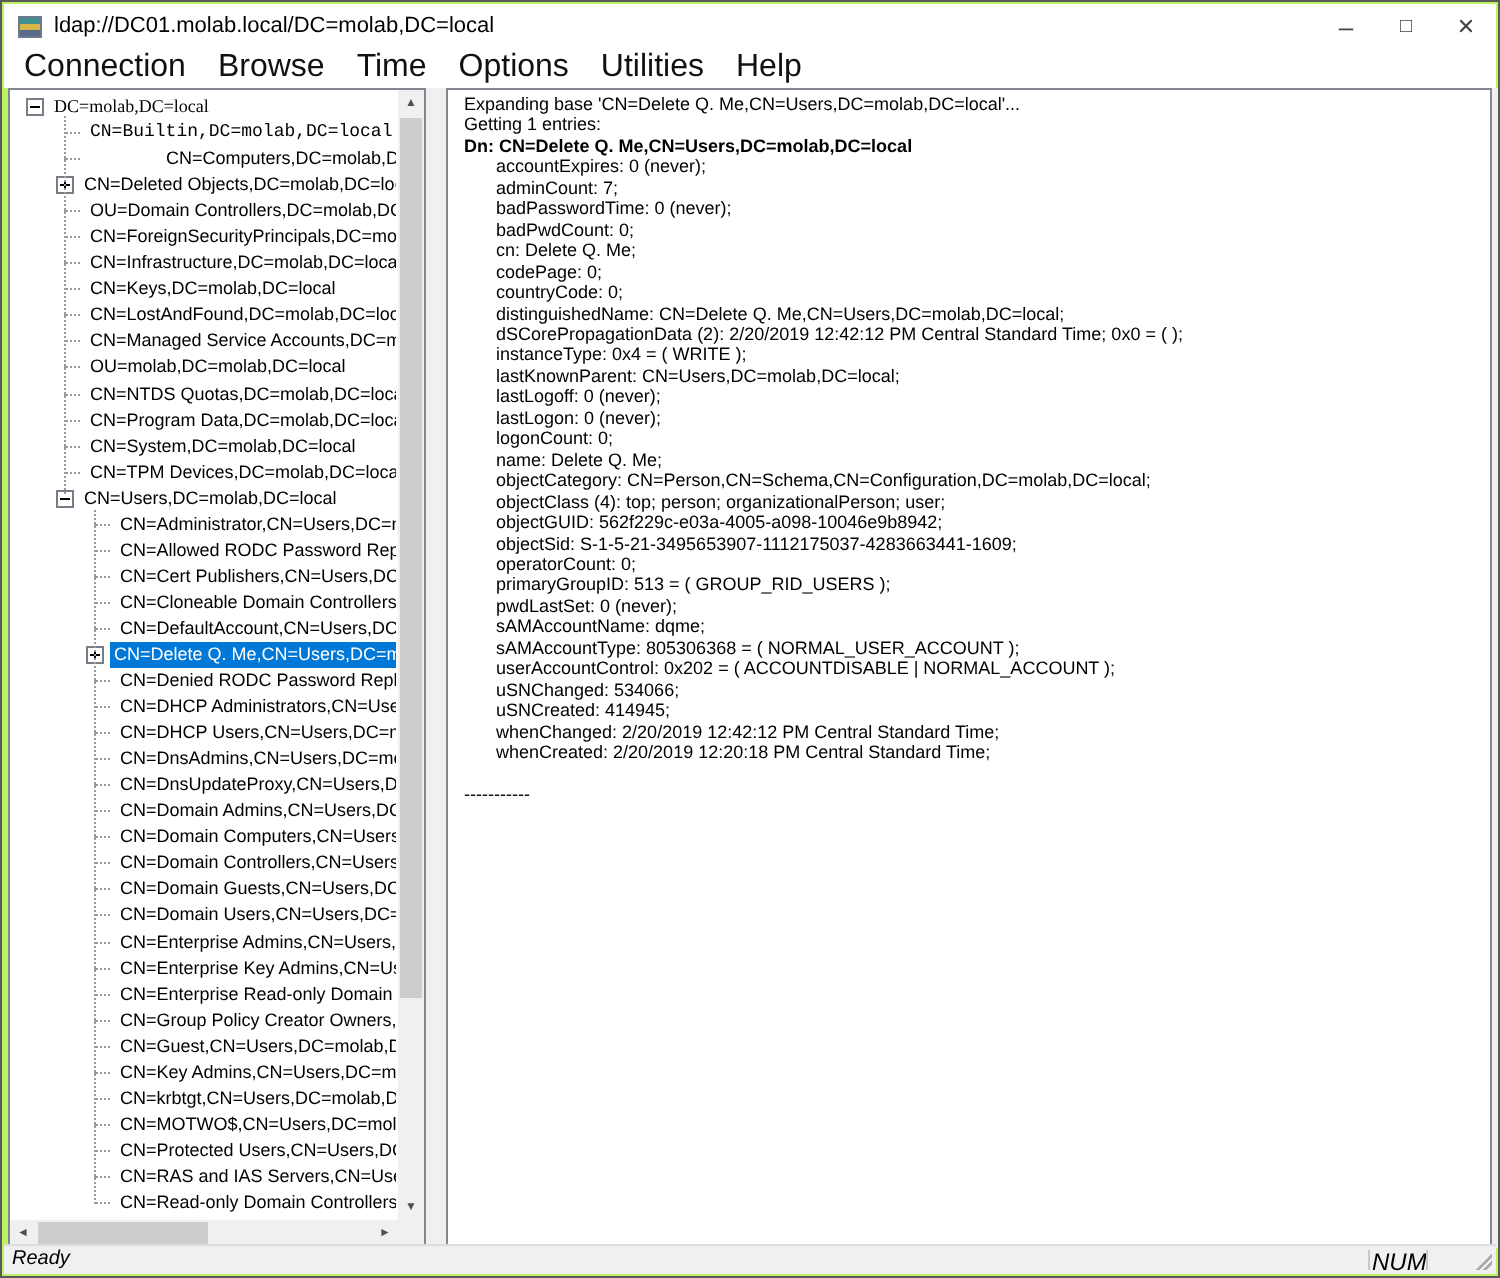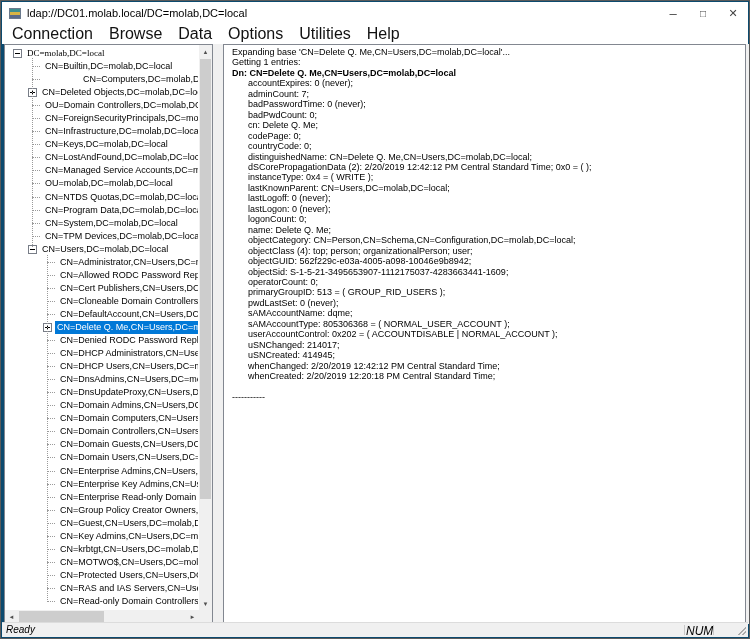--- a/index.html
+++ b/index.html
@@ -1,17 +1,17 @@
 <!DOCTYPE html>
 <html style="--sel: #0078d7;"><head>
 <meta charset="utf-8">
 <style>
   html,body{margin:0;padding:0;}
   body{width:750px;height:639px;font-family:"Liberation Sans","DejaVu Sans",sans-serif;background:#fff;}
-  .window{position:relative;width:750px;height:639px;box-sizing:border-box;border:1px solid #5a5a5a;background:#0c4a6e;overflow:hidden;}
+  .window{position:relative;width:750px;height:639px;box-sizing:border-box;border:1px solid #5a5a5a;background:#bef264;overflow:hidden;}
 
   
   .titlebar{position:absolute;left:1px;top:1px;right:1px;height:22px;background:#fff;display:flex;align-items:center;}
   .app-icon{width:12px;height:11px;margin:0 6px 0 7px;border:1px solid #6b7a8d;background:linear-gradient(180deg,#3e8e8e 0 35%,#d8b545 35% 65%,#5a6b8a 65% 100%);box-sizing:border-box;}
   .title-text{font-size:11px;color:#000;white-space:nowrap;}
   .win-controls{position:absolute;right:0;top:0;height:22px;display:flex;}
   .win-btn{width:30px;height:22px;display:flex;align-items:center;justify-content:center;color:#444;}
   .win-btn.min{font-size:13px;}
   .win-btn.max{font-size:10px;}
   .win-btn.cls{font-size:11px;}
@@ -71,33 +71,33 @@
     <div class="win-controls">
       <div class="win-btn min">–</div>
       <div class="win-btn max">□</div>
       <div class="win-btn cls">✕</div>
     </div>
   </div>
 
   <div class="menubar">
       <span class="menu-item">Connection</span>
       <span class="menu-item">Browse</span>
-      <span class="menu-item">Data</span>
+      <span class="menu-item">Time</span>
       <span class="menu-item">Options</span>
       <span class="menu-item">Utilities</span>
       <span class="menu-item">Help</span>
     </div>
 
   <div class="tree-pane">
     <div class="tree-rows" id="tree-rows">
         <div class="tree-row" style="padding-left: 8px; font-family: Liberation Serif, serif;">
           <span class="box minus"></span>
           <span class="lbl">DC=molab,DC=local</span>
         </div>
-        <div class="tree-row" style="padding-left: 23px;">
+        <div class="tree-row" style="padding-left: 23px; font-family: Liberation Mono, monospace;">
           <span class="dash"></span>
           <span class="lbl">CN=Builtin,DC=molab,DC=local</span>
         </div>
         <div class="tree-row" style="padding-left: 23px; gap: 38px;">
           <span class="dash"></span>
           <span class="lbl">CN=Computers,DC=molab,DC=local</span>
         </div>
         <div class="tree-row" style="padding-left: 23px;">
           <span class="box plus"></span>
           <span class="lbl">CN=Deleted Objects,DC=molab,DC=local</span>
@@ -299,21 +299,21 @@
       <div class="out-line ind">objectCategory: CN=Person,CN=Schema,CN=Configuration,DC=molab,DC=local;</div>
       <div class="out-line ind">objectClass (4): top; person; organizationalPerson; user;</div>
       <div class="out-line ind">objectGUID: 562f229c-e03a-4005-a098-10046e9b8942;</div>
       <div class="out-line ind">objectSid: S-1-5-21-3495653907-1112175037-4283663441-1609;</div>
       <div class="out-line ind">operatorCount: 0;</div>
       <div class="out-line ind">primaryGroupID: 513 = ( GROUP_RID_USERS );</div>
       <div class="out-line ind">pwdLastSet: 0 (never);</div>
       <div class="out-line ind">sAMAccountName: dqme;</div>
       <div class="out-line ind">sAMAccountType: 805306368 = ( NORMAL_USER_ACCOUNT );</div>
       <div class="out-line ind">userAccountControl: 0x202 = ( ACCOUNTDISABLE | NORMAL_ACCOUNT );</div>
-      <div class="out-line ind">uSNChanged: 214017;</div>
+      <div class="out-line ind">uSNChanged: 534066;</div>
       <div class="out-line ind">uSNCreated: 414945;</div>
       <div class="out-line ind">whenChanged: 2/20/2019 12:42:12 PM Central Standard Time;</div>
       <div class="out-line ind">whenCreated: 2/20/2019 12:20:18 PM Central Standard Time;</div>
       <div class="out-line">&nbsp;</div>
       <div class="out-line">-----------</div>
     </div>
 
   <div class="statusbar">
     <div class="status-ready">Ready</div>
     <div class="status-sep" style="left:682px;"></div>

